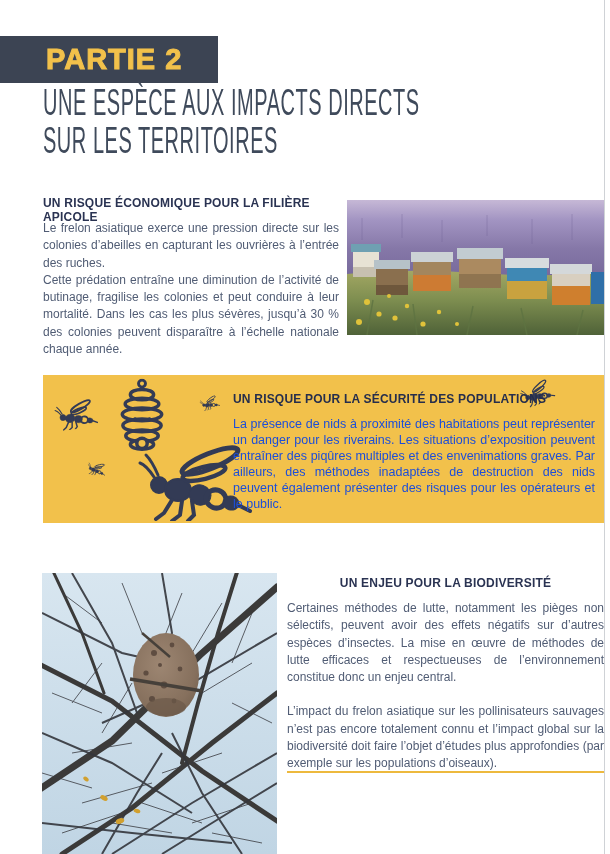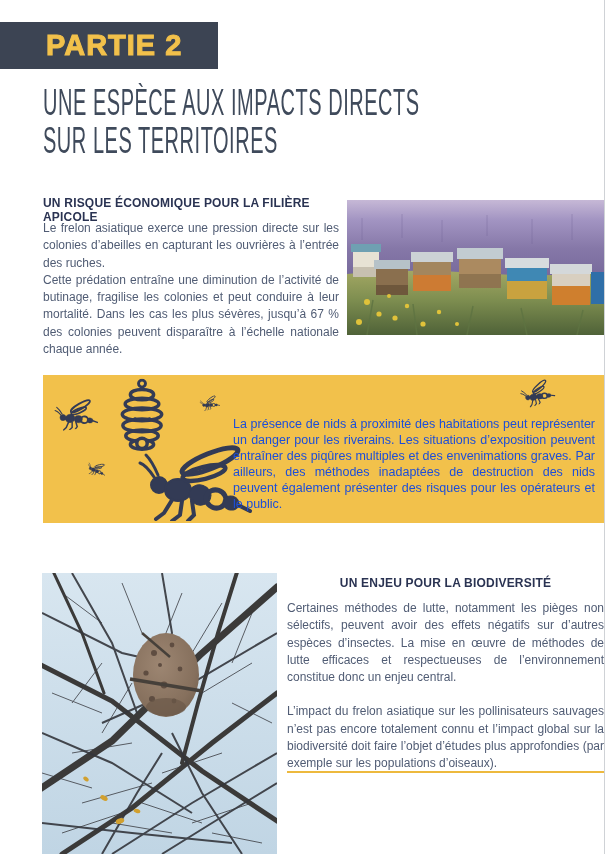--- a/index.html
+++ b/index.html
@@ -1,21 +1,21 @@
 <!DOCTYPE html>
 <html lang="fr"><head>
 <meta charset="utf-8">
 <style>
   html,body{margin:0;padding:0;background:#ffffff;}
   body{font-family:"Liberation Sans","DejaVu Sans",sans-serif;}
   .page{position:relative;width:610px;height:854px;background:#ffffff;overflow:hidden;}
   .page-edge-line{position:absolute;left:604px;top:0;width:1px;height:854px;background:#cfd2d6;}
 
   
-  .part-banner{position:absolute;left:0;top:22px;width:218px;height:47px;background:#3C4453;
+  .part-banner{position:absolute;left:0;top:36px;width:218px;height:47px;background:#3C4453;
     display:flex;align-items:center;}
   .part-banner span{margin-left:46px;font-size:29px;font-weight:bold;letter-spacing:1px;
     color:#F2C14B;-webkit-text-stroke:1px #F2C14B;}
 
   
   .page-title{position:absolute;left:43px;top:84px;color:#3F4A5B;font-size:37px;line-height:38px;
     font-weight:400;transform:scaleX(0.54);transform-origin:0 0;white-space:nowrap;letter-spacing:1px;}
 
   
   .sec-heading{position:absolute;color:#2A3352;font-size:12px;font-weight:bold;letter-spacing:.2px;}
@@ -103,21 +103,21 @@
     <span>PARTIE 2</span>
   </div>
   <div class="page-title">
     <span>UNE ESPÈCE AUX IMPACTS DIRECTS</span><br>
     <span>SUR LES TERRITOIRES</span>
   </div>
 
   <div class="sec-heading h1">UN RISQUE ÉCONOMIQUE POUR LA FILIÈRE APICOLE</div>
   <div class="body-col col-1">
     <p>Le frelon asiatique exerce une pression directe sur les colonies d’abeilles en capturant les ouvrières à l’entrée des ruches.</p>
-    <p>Cette prédation entraîne une diminution de l’activité de butinage, fragilise les colonies et peut conduire à leur mortalité. Dans les cas les plus sévères, jusqu’à 67 % des colonies peuvent disparaître à l’échelle nationale chaque année.</p>
+    <p>Cette prédation entraîne une diminution de l’activité de butinage, fragilise les colonies et peut conduire à leur mortalité. Dans les cas les plus sévères, jusqu’à 30 % des colonies peuvent disparaître à l’échelle nationale chaque année.</p>
   </div>
 
   <svg class="photo photo-hives" viewBox="0 0 257 135" preserveAspectRatio="none">
     <defs>
       <linearGradient id="lav" x1="0" y1="0" x2="0" y2="1">
         <stop offset="0" stop-color="#c6b8d6"></stop>
           <stop offset="0.25" stop-color="#a294c2"></stop>
         <stop offset="0.6" stop-color="#8678a8"></stop>
           <stop offset="1" stop-color="#75679a"></stop>
       </linearGradient>
@@ -204,20 +204,21 @@
       </svg>
     <svg class="icon hornet-c" viewBox="0 0 120 78">
         <use href="#sym-hornet"></use>
       </svg>
     <svg class="icon hornet-large" viewBox="0 0 120 78">
         <use href="#sym-hornet"></use>
       </svg>
     <svg class="icon hornet-title" viewBox="0 0 120 78">
         <use href="#sym-hornet"></use>
       </svg>
+    <div class="box-heading">UN RISQUE POUR LA SÉCURITÉ DES POPULATIONS</div>
     <div class="box-text">
       <p>La présence de nids à proximité des habitations peut représenter un danger pour les riverains. Les situations d’exposition peuvent entraîner des piqûres multiples et des envenimations graves. Par ailleurs, des méthodes inadaptées de destruction des nids peuvent également présenter des risques pour les opérateurs et le public.</p>
     </div>
   </div>
 
   <svg class="photo photo-nest" viewBox="0 0 235 281" preserveAspectRatio="none">
     <defs>
       <linearGradient id="sky" x1="0" y1="0" x2="0" y2="1">
         <stop offset="0" stop-color="#d8e6f0"></stop>
           <stop offset="1" stop-color="#c0d5e4"></stop>

